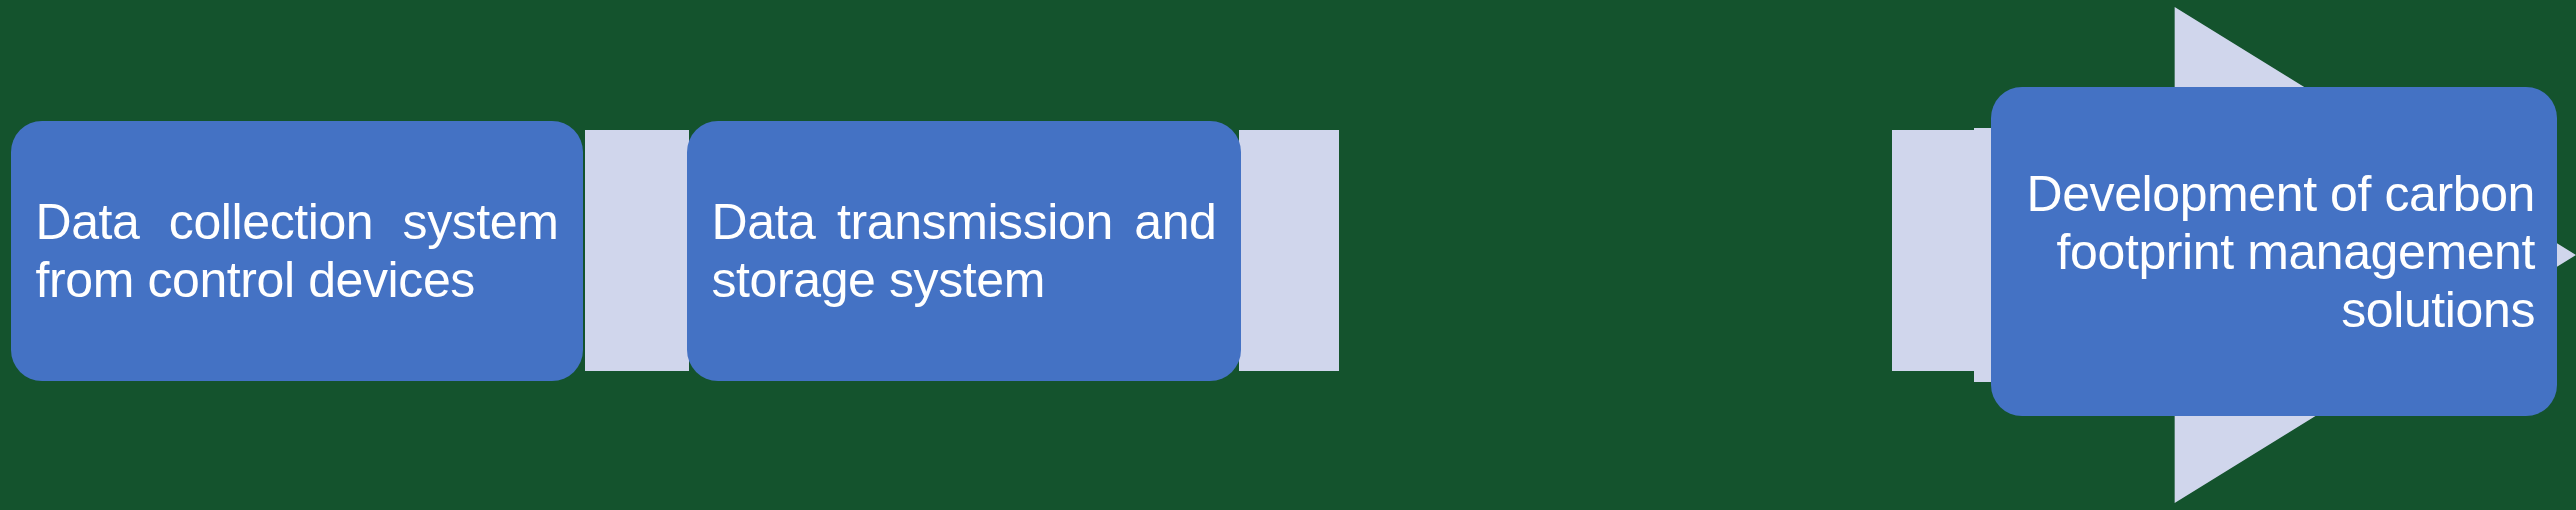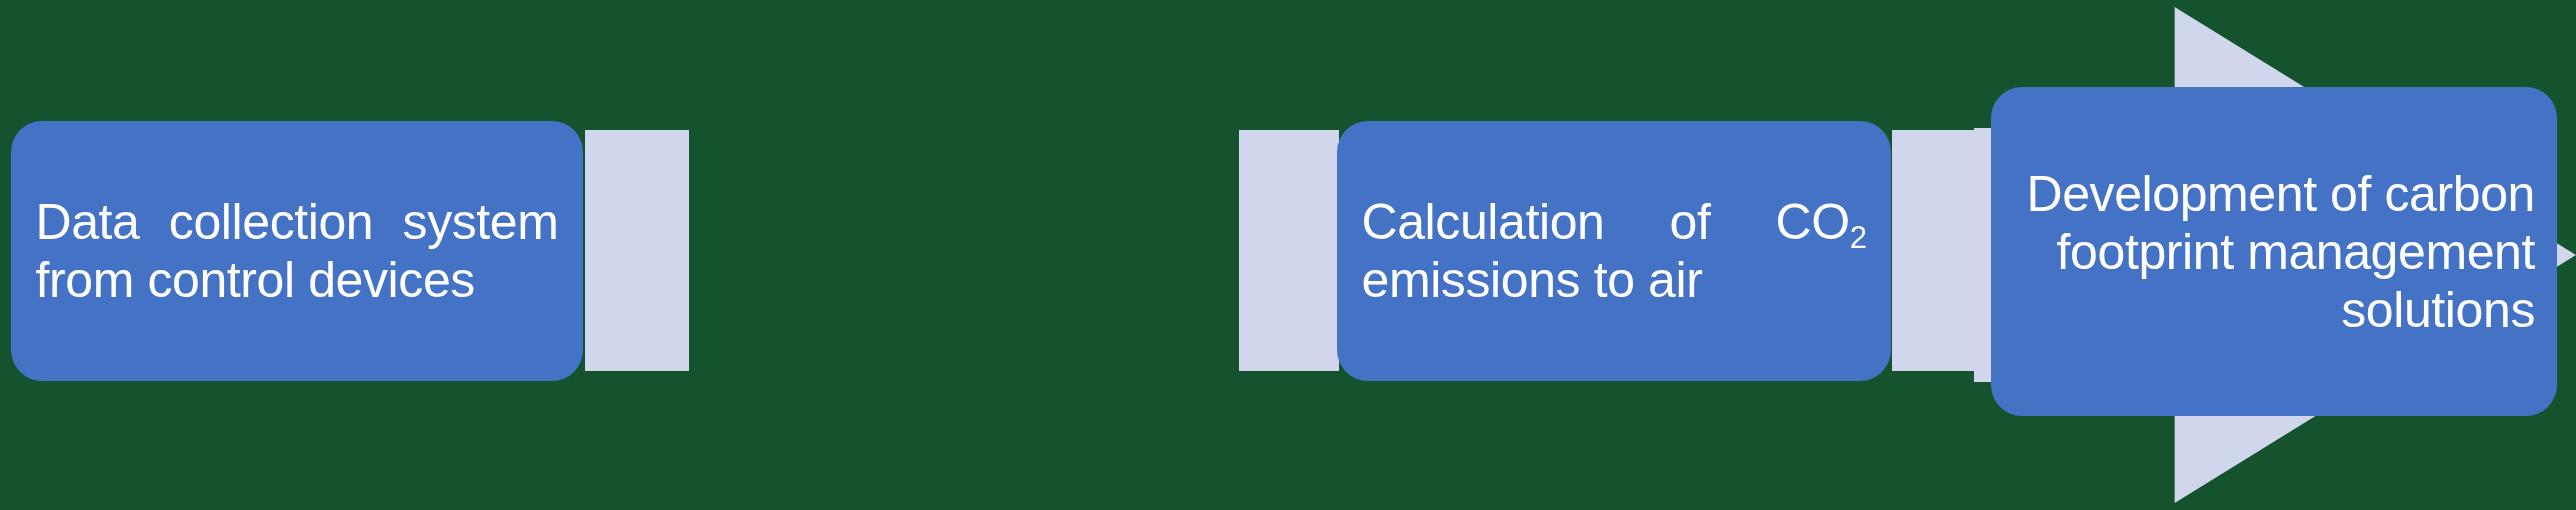--- a/index.html
+++ b/index.html
@@ -91,23 +91,23 @@
   </svg>
 
   <div class="connector" id="connector-1"></div>
   <div class="connector" id="connector-2"></div>
   <div class="connector" id="connector-3"></div>
 
   <div class="step justified" id="step-1">
     <div class="step-text">Data collection system from control devices</div>
   </div>
 
+  <div class="step justified" id="step-2">
+    <div class="step-text">Data transmission and storage system</div>
+  </div>
 
-  <div class="step justified" id="step-3">
-    <div class="step-text"><span>Calculation of CO</span><sub>2</sub><span> emissions to air</span></div>
-  </div>
 
   <div class="step centered" id="step-4">
     <div class="step-text">Development of carbon footprint management solutions</div>
   </div>
 
 </div>
 
 
 </body></html>

